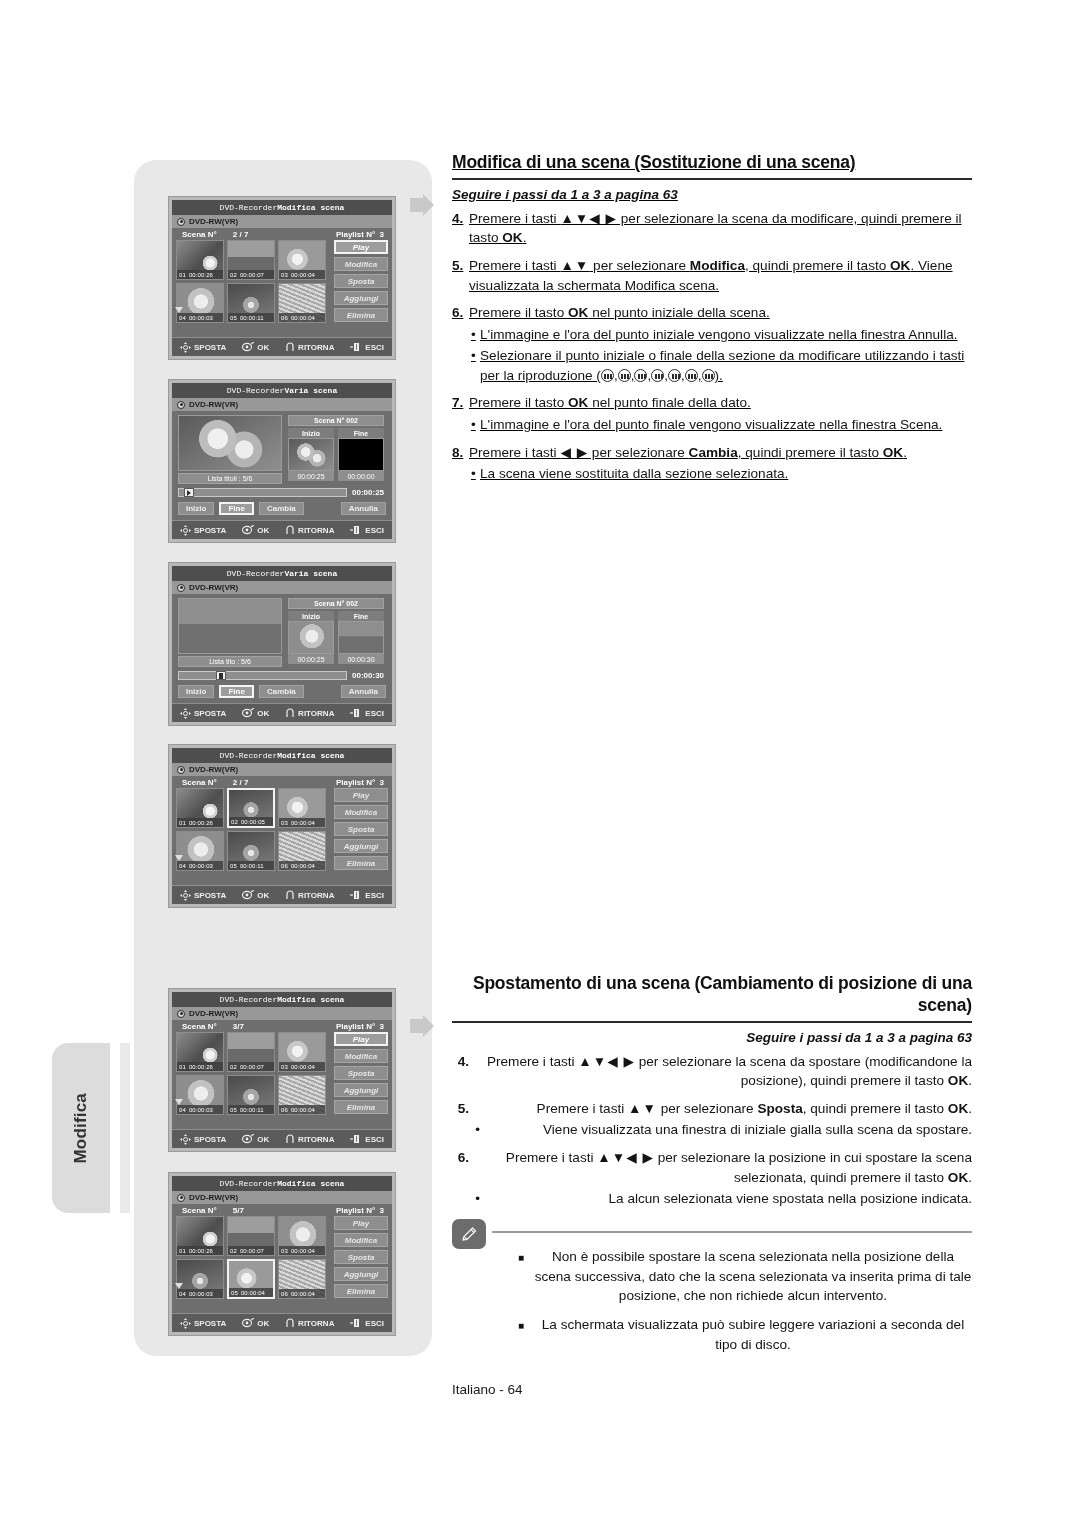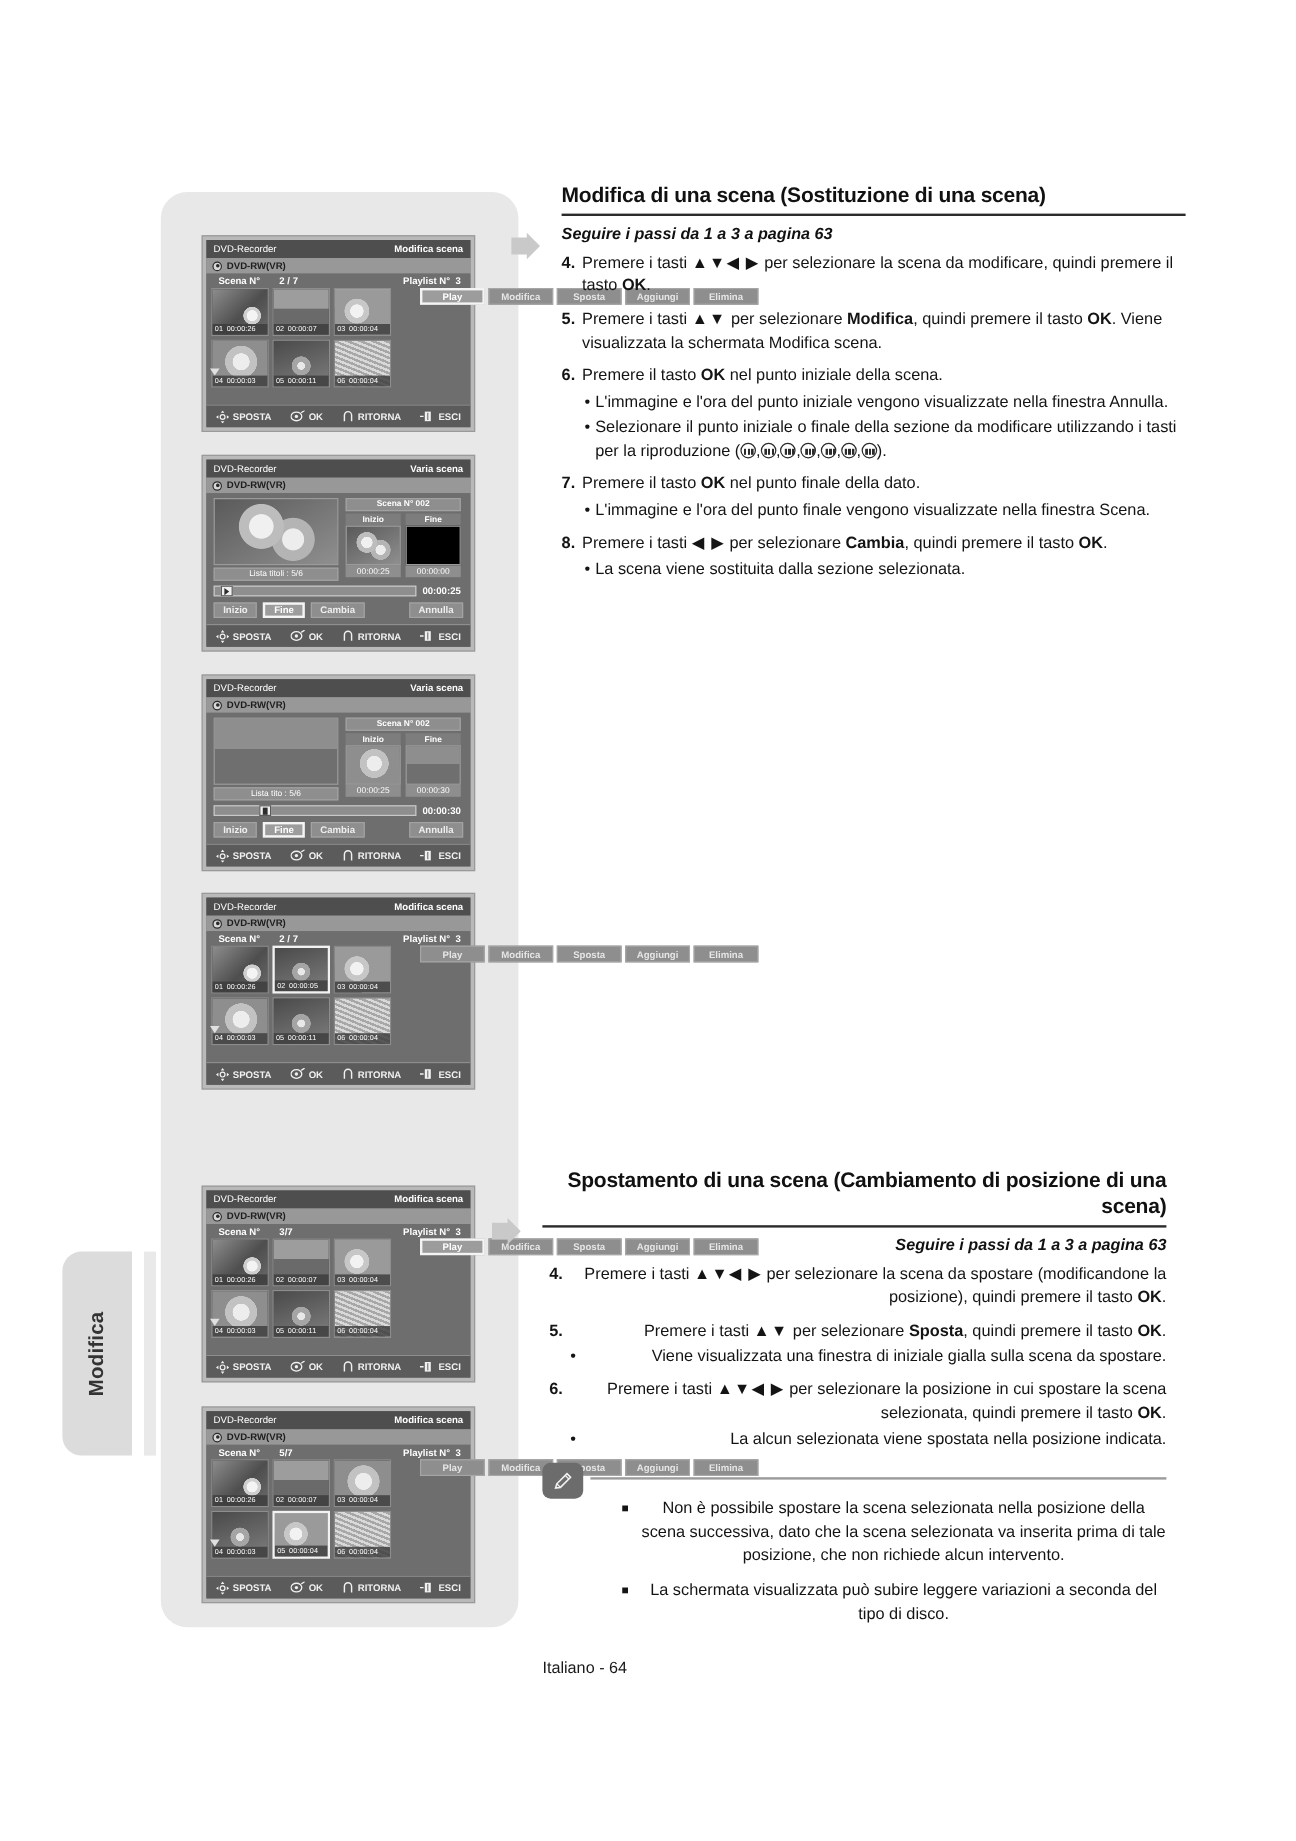--- a/index.html
+++ b/index.html
@@ -43,22 +43,22 @@
     position: absolute;
     width: 228px; height: 164px;
     background: #b9b9b9;
     border: 1px solid #9a9a9a;
     padding: 3px;
     font-family: "Liberation Sans", sans-serif;
   }
   .osd-inner { width: 100%; height: 100%; background: #6e6e6e; display: flex; flex-direction: column; }
   .osd-titlebar {
     height: 15px; background: #4e4e4e; color: #fff;
-    display: flex; align-items: center; justify-content: space-between;
-    padding: 0 6px; font-size: 8px;
+    display: flex; align-items: center; justify-content: center;
+    padding: 0 6px; font-size: 8px; font-family: Liberation Mono, monospace;
   }
   .osd-titlebar .right { font-weight: bold; }
   .osd-discbar {
     height: 13px; background: #989898; color: #1d1d1d;
     display: flex; align-items: center; gap: 4px;
     padding: 0 5px; font-size: 8px; font-weight: bold;
   }
   .disc-dot {
     width: 8px; height: 8px; border-radius: 50%;
     border: 1px solid #2a2a2a; background: #d8d8d8;
@@ -82,21 +82,21 @@
     position: relative; overflow: hidden; background:#555;
   }
   .thumb.sel { border: 2px solid #f2f2f2; }
   .thumb .pic { position: absolute; inset: 0; }
   .thumb .cap {
     position: absolute; left: 0; right: 0; bottom: 0; height: 9px;
     background: rgba(60,60,60,.82); color: #fff; font-size: 6px;
     display: flex; align-items: center; gap: 3px; padding-left: 2px;
     letter-spacing: .1px;
   }
-  .sidebtns { display: flex; flex-direction: row; gap: 3px; margin-left: 20px; }
+  .sidebtns { display: flex; flex-direction: column; gap: 3px; margin-left: 4px; font-style: italic; }
   .sbtn {
     width: 54px; height: 14px; background: #8e8e8e; color: #e6e6e6;
     font-size: 8px; font-weight: bold; display: flex; align-items: center;
     justify-content: center; border: 1px solid #a6a6a6;
   }
   .sbtn.hl { background: #9c9c9c; border: 2px solid #f4f4f4; color: #fff; }
   .scroll-arrow {
     position: absolute; left: 3px; bottom: 24px;
     width: 0; height: 0; border-left: 4px solid transparent;
     border-right: 4px solid transparent; border-top: 6px solid #e0e0e0;
@@ -875,21 +875,21 @@
               </span>
        <span>ESCI</span>
      </div>
           </div>
     </div>
       </div>
     </div>
 
   <div class="content">
     <div id="sections-host">
-        <div style="position: absolute; left: 16px; top: 152px; width: 520px;">
+        <div style="position: absolute; left: 0px; top: 152px; width: 520px; text-decoration: underline;">
           <div class="sec-arrow" style="left:-42px;top:42px">
             <svg width="24" height="30" viewBox="0 0 24 30">
               <path d="M0 4 H13 V0 L24 11 L13 22 V18 H0 Z" fill="#c9c9c9"></path>
             </svg>
           </div>
      <h2 class="sec-title">Modifica di una scena (Sostituzione di una scena)</h2>
      <div class="rule"></div>
      <div class="sub-title">Seguire i passi da 1 a 3 a pagina 63</div>
      <ol class="steps">
        <li>

